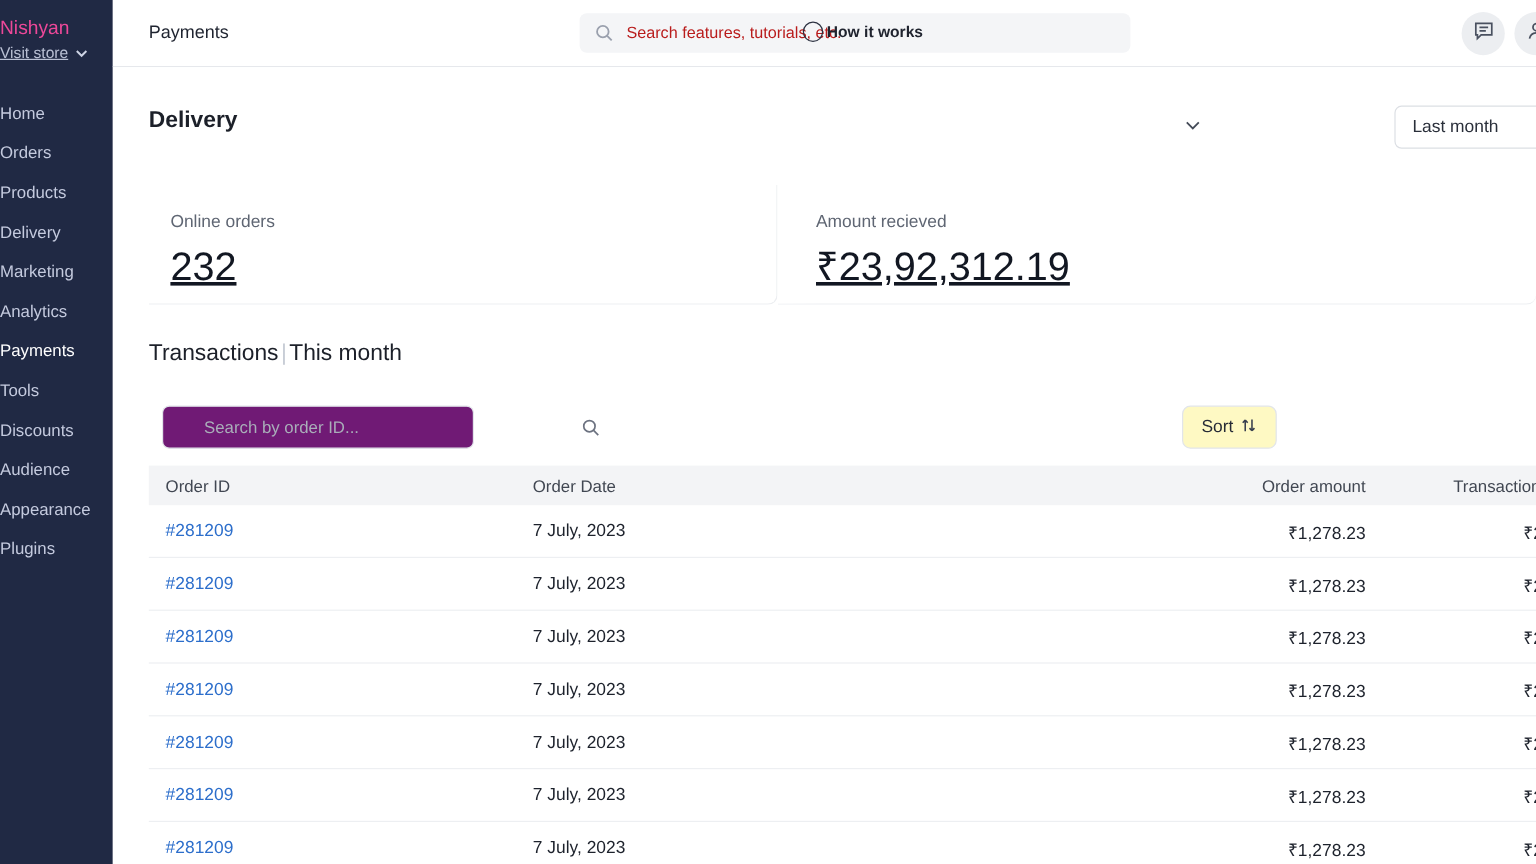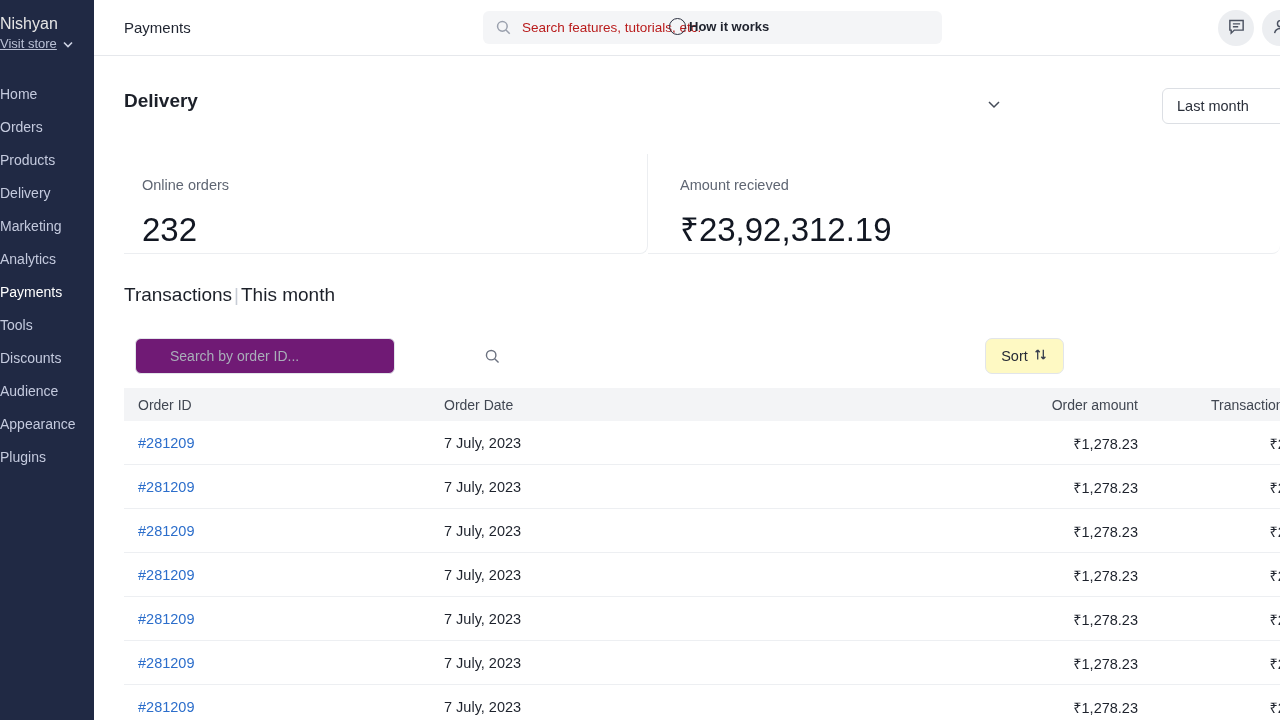--- a/index.html
+++ b/index.html
@@ -19,21 +19,21 @@
   .sidebar {
     position: absolute;
     left: -28px; top: 0;
     width: 122px; height: 720px;
     background: #202944;
     overflow: hidden;
     padding-left: 0;
   }
   .brand-block { padding: 14px 0 0 28px; }
   .brand-name {
-    color: #e5e5e5;
+    color: #ec4899;
     font-size: 16px;
     line-height: 20px;
     white-space: nowrap;
   }
   .brand-sub {
     color: #b9c0d4;
     font-size: 13px;
     line-height: 20px;
     text-decoration: underline;
     white-space: nowrap;
@@ -186,25 +186,26 @@
   }
   .metric-card.first { width: 524px; }
   .metric-card.second { width: 632px; padding-left: 32px; border-right: none; }
   .metric-label {
     font-size: 14.5px;
     color: #5f6673;
     line-height: 18px;
     white-space: nowrap;
   }
   .metric-value {
-    margin-top: 16px;
+    margin-top: 8px;
     font-size: 33px;
     color: #121722;
     line-height: 40px;
     white-space: nowrap;
+    text-decoration: underline;
   }
 
   
   .tx-head {
     position: absolute;
     left: 30px; top: 228px;
     font-size: 19px;
     color: #1c2029;
     white-space: nowrap;
   }

